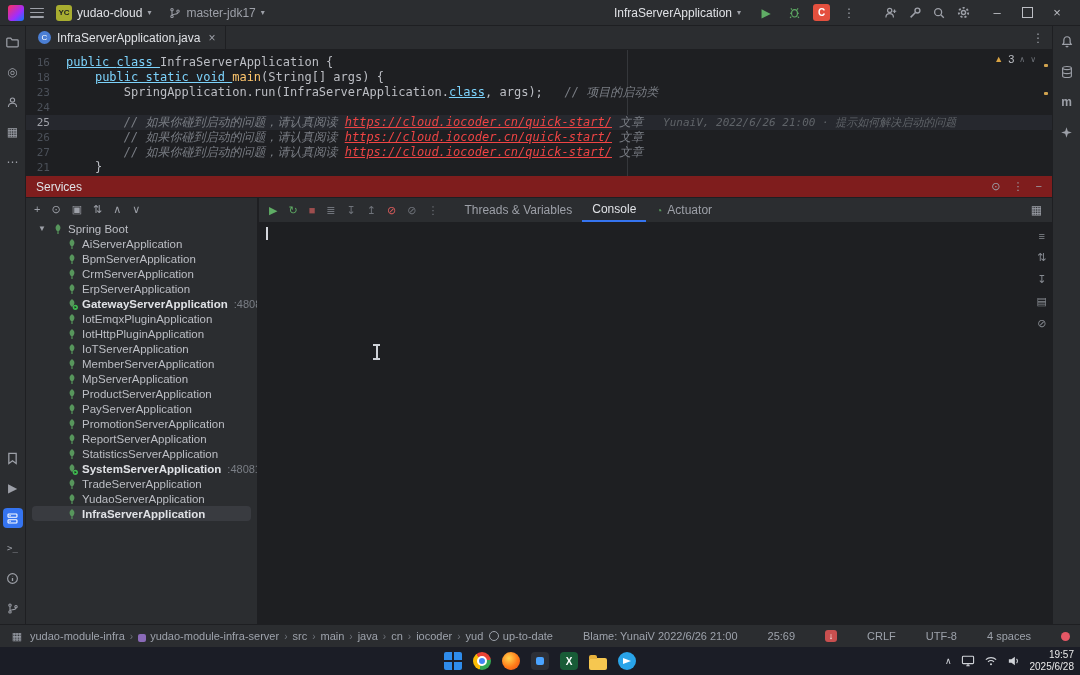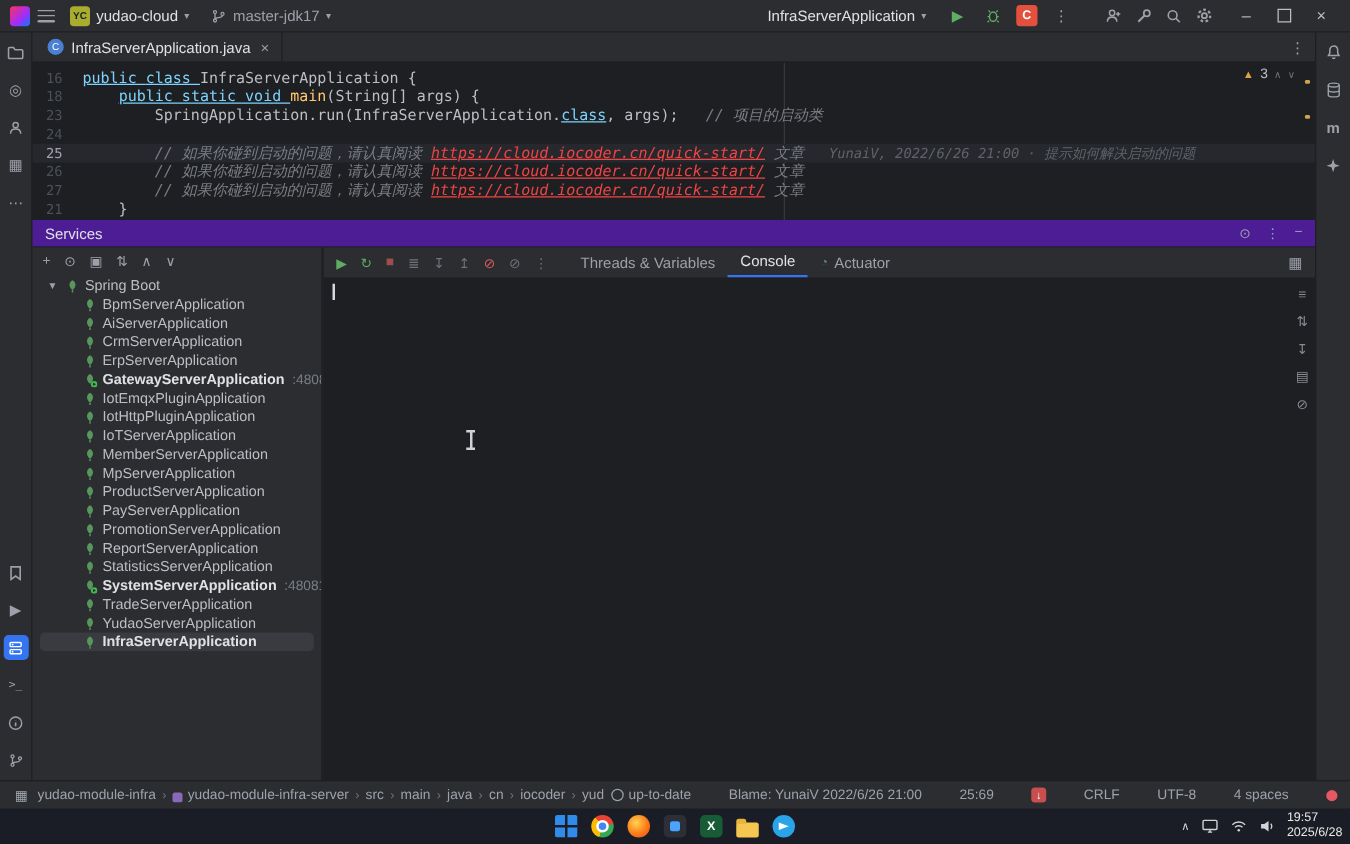--- a/index.html
+++ b/index.html
@@ -52,21 +52,21 @@
   .seg-pl{color:#bcbec4;}
   .seg-mth{color:#ffc66d;}
   .seg-cm{color:#7a7e85;font-style:italic;}
   .seg-link{color:#ef4444;font-style:italic;text-decoration:underline;}
   .seg-ann{color:#5f6368;font-style:italic;font-size:11px;}
   .inspect{position:absolute;right:16px;top:3px;display:flex;align-items:center;gap:5px;font-size:11px;color:#bcbec4;}
   .warn-tri{color:#d9a343;font-size:9px;}
   .inspect .nav{color:#6f737a;font-size:8px;}
   .err-mark{position:absolute;right:4px;width:4px;height:3px;background:#d1a34f;border-radius:1px;}
   
-  .svc-header{position:absolute;left:26px;top:176px;width:1026px;height:22px;background:#4c1d95;border-bottom:1px solid #1e1f22;
+  .svc-header{position:absolute;left:26px;top:176px;width:1026px;height:22px;background:#7f1d1d;border-bottom:1px solid #1e1f22;
     display:flex;align-items:center;padding:0 10px;box-sizing:border-box;font-size:12px;color:#dfe1e5;}
   .svc-header .hicons{margin-left:auto;display:flex;gap:12px;color:#9da0a8;font-size:11px;}
   .tree-panel{position:absolute;left:26px;top:198px;width:232px;height:426px;background:#2b2d30;overflow:hidden;border-right:1px solid #1e1f22;box-sizing:border-box;}
   .tree-toolbar{height:22px;display:flex;align-items:center;gap:11px;padding:0 8px;color:#9da0a8;font-size:11px;border-bottom:1px solid #35373b00;}
   .tree{font-size:11.5px;}
   .tree-row{display:flex;align-items:center;height:15px;gap:4px;padding-left:12px;color:#bcbec4;}
   .tree-root .tw{color:#9da0a8;font-size:8px;width:10px;}
   .tree-item{padding-left:34px;margin:0 6px;border-radius:4px;}
   .tree-item.selected{background:#393b40;}
   .svc-name.bold{font-weight:bold;color:#dfe1e5;}
@@ -116,21 +116,21 @@
   .sh-darkapp{background:#2d2f36;border-radius:4px;}
   .sh-darkapp::after{content:"";position:absolute;inset:5px;background:#4aa3ff;border-radius:2px;}
   .sh-excel{background:#185c37;border-radius:4px;color:#fff;font-size:10px;font-weight:bold;display:flex;align-items:center;justify-content:center;}
   .sh-excel::after{content:"X";}
   .sh-folder{height:12px;margin-top:5px;background:#f6c750;border-radius:2px;}
   .sh-folder::before{content:"";position:absolute;top:-3px;left:0;width:8px;height:4px;background:#e8b23c;border-radius:2px 2px 0 0;}
   .sh-chat{border-radius:50%;background:#29a4e9;}
   .sh-chat::after{content:"";position:absolute;left:5px;top:6px;border-left:8px solid #fff;border-top:3.5px solid transparent;border-bottom:3.5px solid transparent;}
   .tray{position:absolute;right:6px;display:flex;align-items:center;gap:9px;color:#d0d3d8;}
   .tray .chev-up{font-size:9px;}
-  .clock{font-size:10px;line-height:12px;color:#e8e8e8;}
+  .clock{text-align:right;font-size:10px;line-height:12px;color:#e8e8e8;}
 </style>
 </head>
 <body>
 
 <div class="app">
 
   <div class="titlebar">
     <span class="logo"></span>
     <span class="burger">
         <i></i>
@@ -329,28 +329,28 @@
               <path d="M6 1.2 C8.8 2.6 9.6 6.2 6 9 C2.4 6.2 3.2 2.6 6 1.2 Z" fill="#57965c"></path>
               <path d="M6 9 L6 11" stroke="#57965c" stroke-width="1.2"></path>
             </svg></span>
         <span>Spring Boot</span>
       </div>
     <div class="tree-row tree-item">
           <span class="leaf"><svg width="12" height="12" viewBox="0 0 12 12">
               <path d="M6 1.2 C8.8 2.6 9.6 6.2 6 9 C2.4 6.2 3.2 2.6 6 1.2 Z" fill="#57965c"></path>
               <path d="M6 9 L6 11" stroke="#57965c" stroke-width="1.2"></path>
             </svg></span>
+          <span class="svc-name">AiServerApplication</span>
+        </div>
+        <div class="tree-row tree-item">
+          <span class="leaf"><svg width="12" height="12" viewBox="0 0 12 12">
+              <path d="M6 1.2 C8.8 2.6 9.6 6.2 6 9 C2.4 6.2 3.2 2.6 6 1.2 Z" fill="#57965c"></path>
+              <path d="M6 9 L6 11" stroke="#57965c" stroke-width="1.2"></path>
+            </svg></span>
           <span class="svc-name">BpmServerApplication</span>
-        </div>
-        <div class="tree-row tree-item">
-          <span class="leaf"><svg width="12" height="12" viewBox="0 0 12 12">
-              <path d="M6 1.2 C8.8 2.6 9.6 6.2 6 9 C2.4 6.2 3.2 2.6 6 1.2 Z" fill="#57965c"></path>
-              <path d="M6 9 L6 11" stroke="#57965c" stroke-width="1.2"></path>
-            </svg></span>
-          <span class="svc-name">AiServerApplication</span>
         </div>
         <div class="tree-row tree-item">
           <span class="leaf"><svg width="12" height="12" viewBox="0 0 12 12">
               <path d="M6 1.2 C8.8 2.6 9.6 6.2 6 9 C2.4 6.2 3.2 2.6 6 1.2 Z" fill="#57965c"></path>
               <path d="M6 9 L6 11" stroke="#57965c" stroke-width="1.2"></path>
             </svg></span>
           <span class="svc-name">CrmServerApplication</span>
         </div>
         <div class="tree-row tree-item">
           <span class="leaf"><svg width="12" height="12" viewBox="0 0 12 12">

